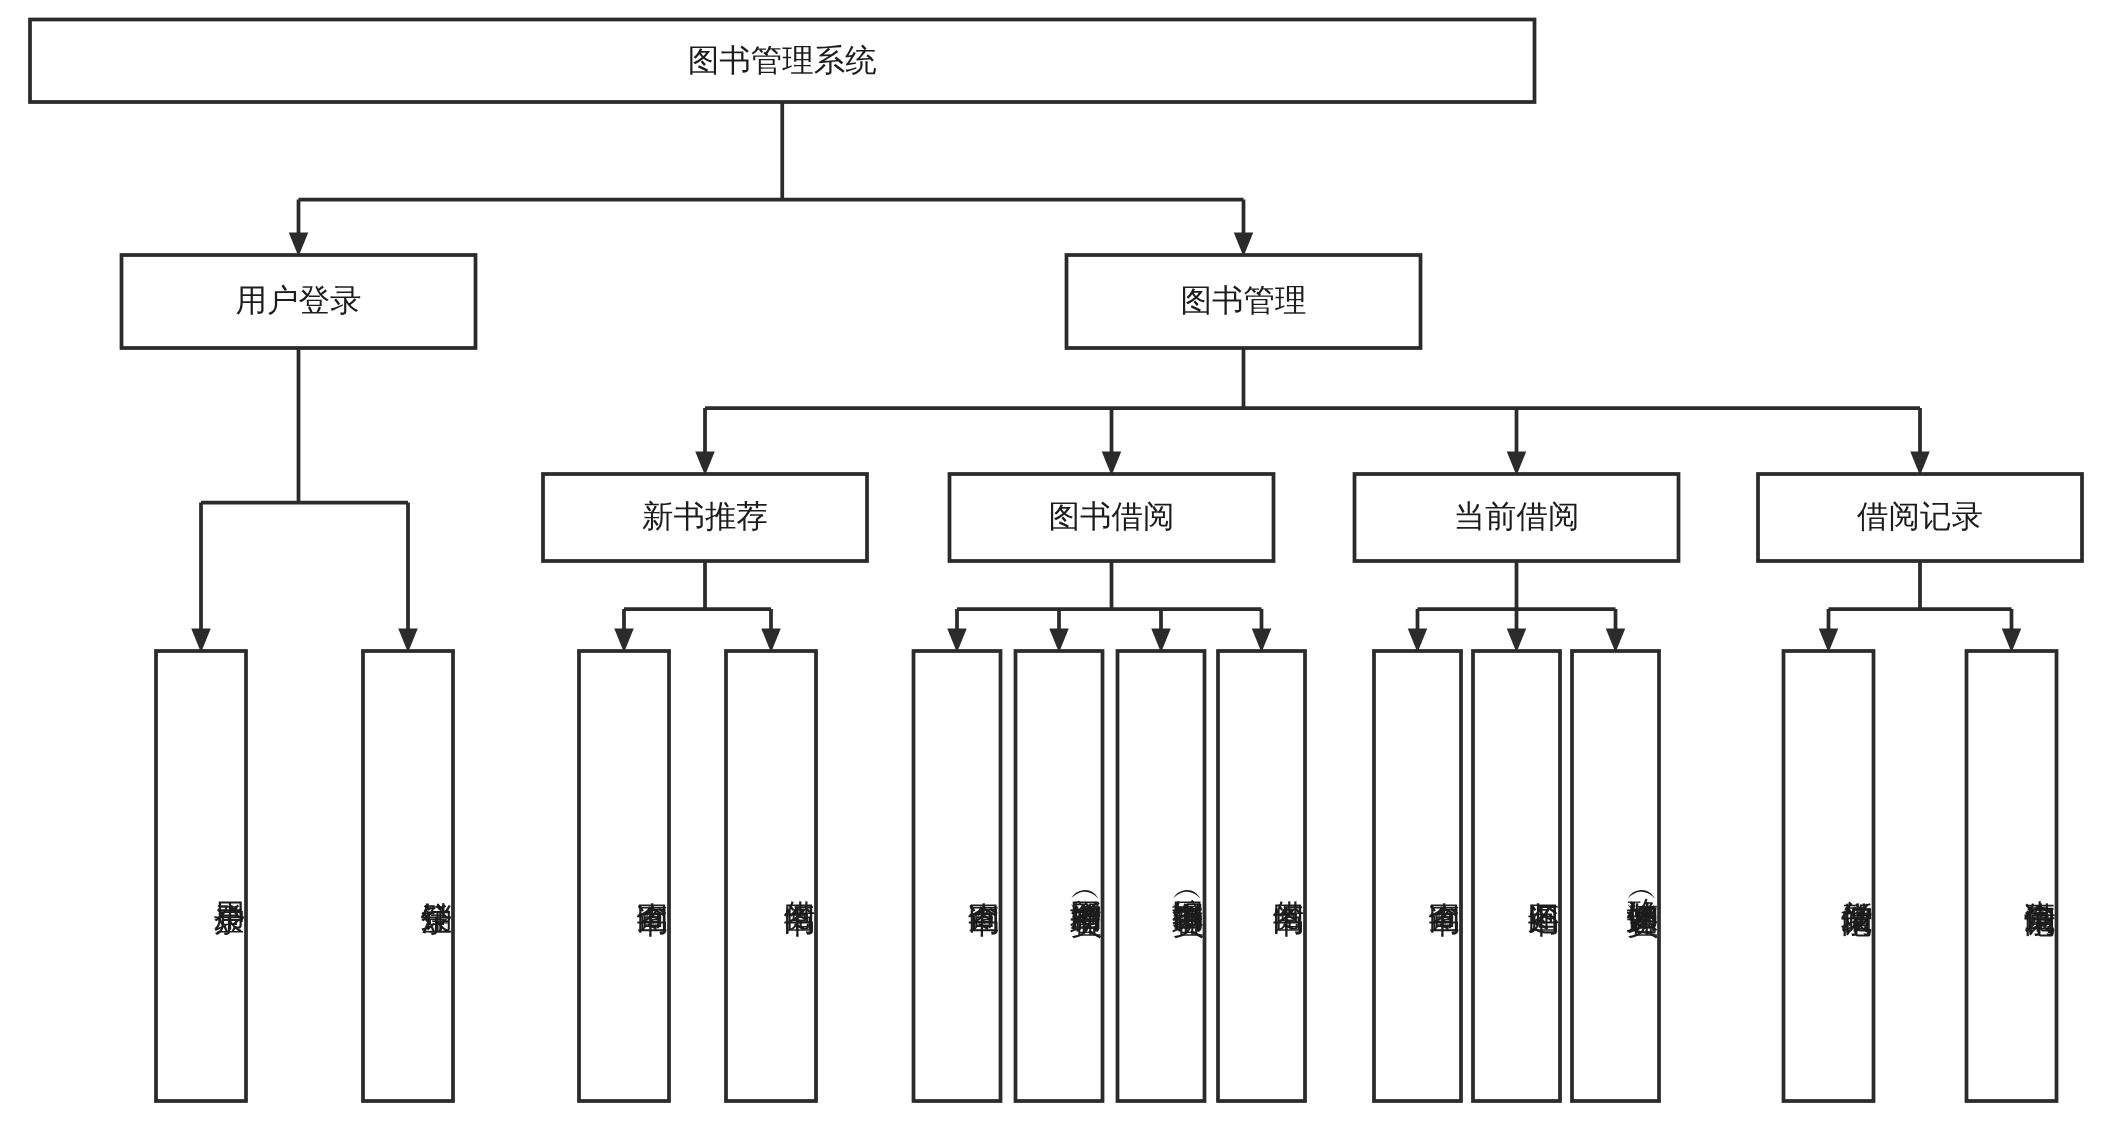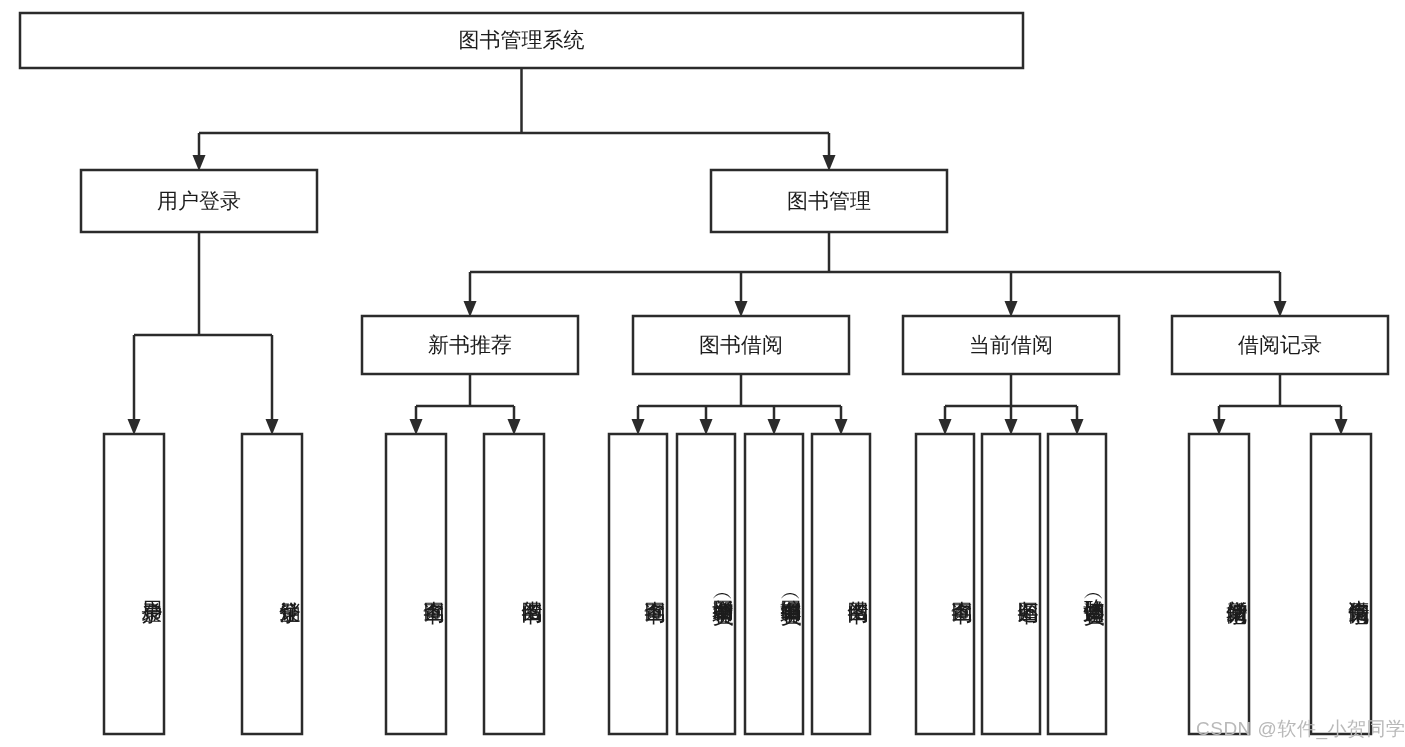--- a/index.html
+++ b/index.html
@@ -173,15 +173,14 @@
       <div class="node-label-v" style="left: 677px; top: 446px; width: 58px; height: 280px;">新增图书（管理员）</div>
       <div class="node-label-v" style="left: 745px; top: 446px; width: 58px; height: 280px;">编辑图书（管理员）</div>
       <div class="node-label-v" style="left: 812px; top: 446px; width: 58px; height: 280px;">借阅图书</div>
       <div class="node-label-v" style="left: 916px; top: 446px; width: 58px; height: 280px;">查询图书</div>
       <div class="node-label-v" style="left: 982px; top: 446px; width: 58px; height: 280px;">归还图书</div>
       <div class="node-label-v" style="left: 1048px; top: 446px; width: 58px; height: 280px;">确认归还（管理员）</div>
       <div class="node-label-v" style="left: 1189px; top: 446px; width: 60px; height: 280px;">新增借阅记录</div>
       <div class="node-label-v" style="left: 1311px; top: 446px; width: 60px; height: 280px;">查询借阅记录</div>
     </div>
 
-  <div class="watermark" style="left: 1196px; top: 716px; color: rgb(185, 185, 185);">CSDN @软件_小贺同学</div>
 
 </div>
 
 </body></html>

